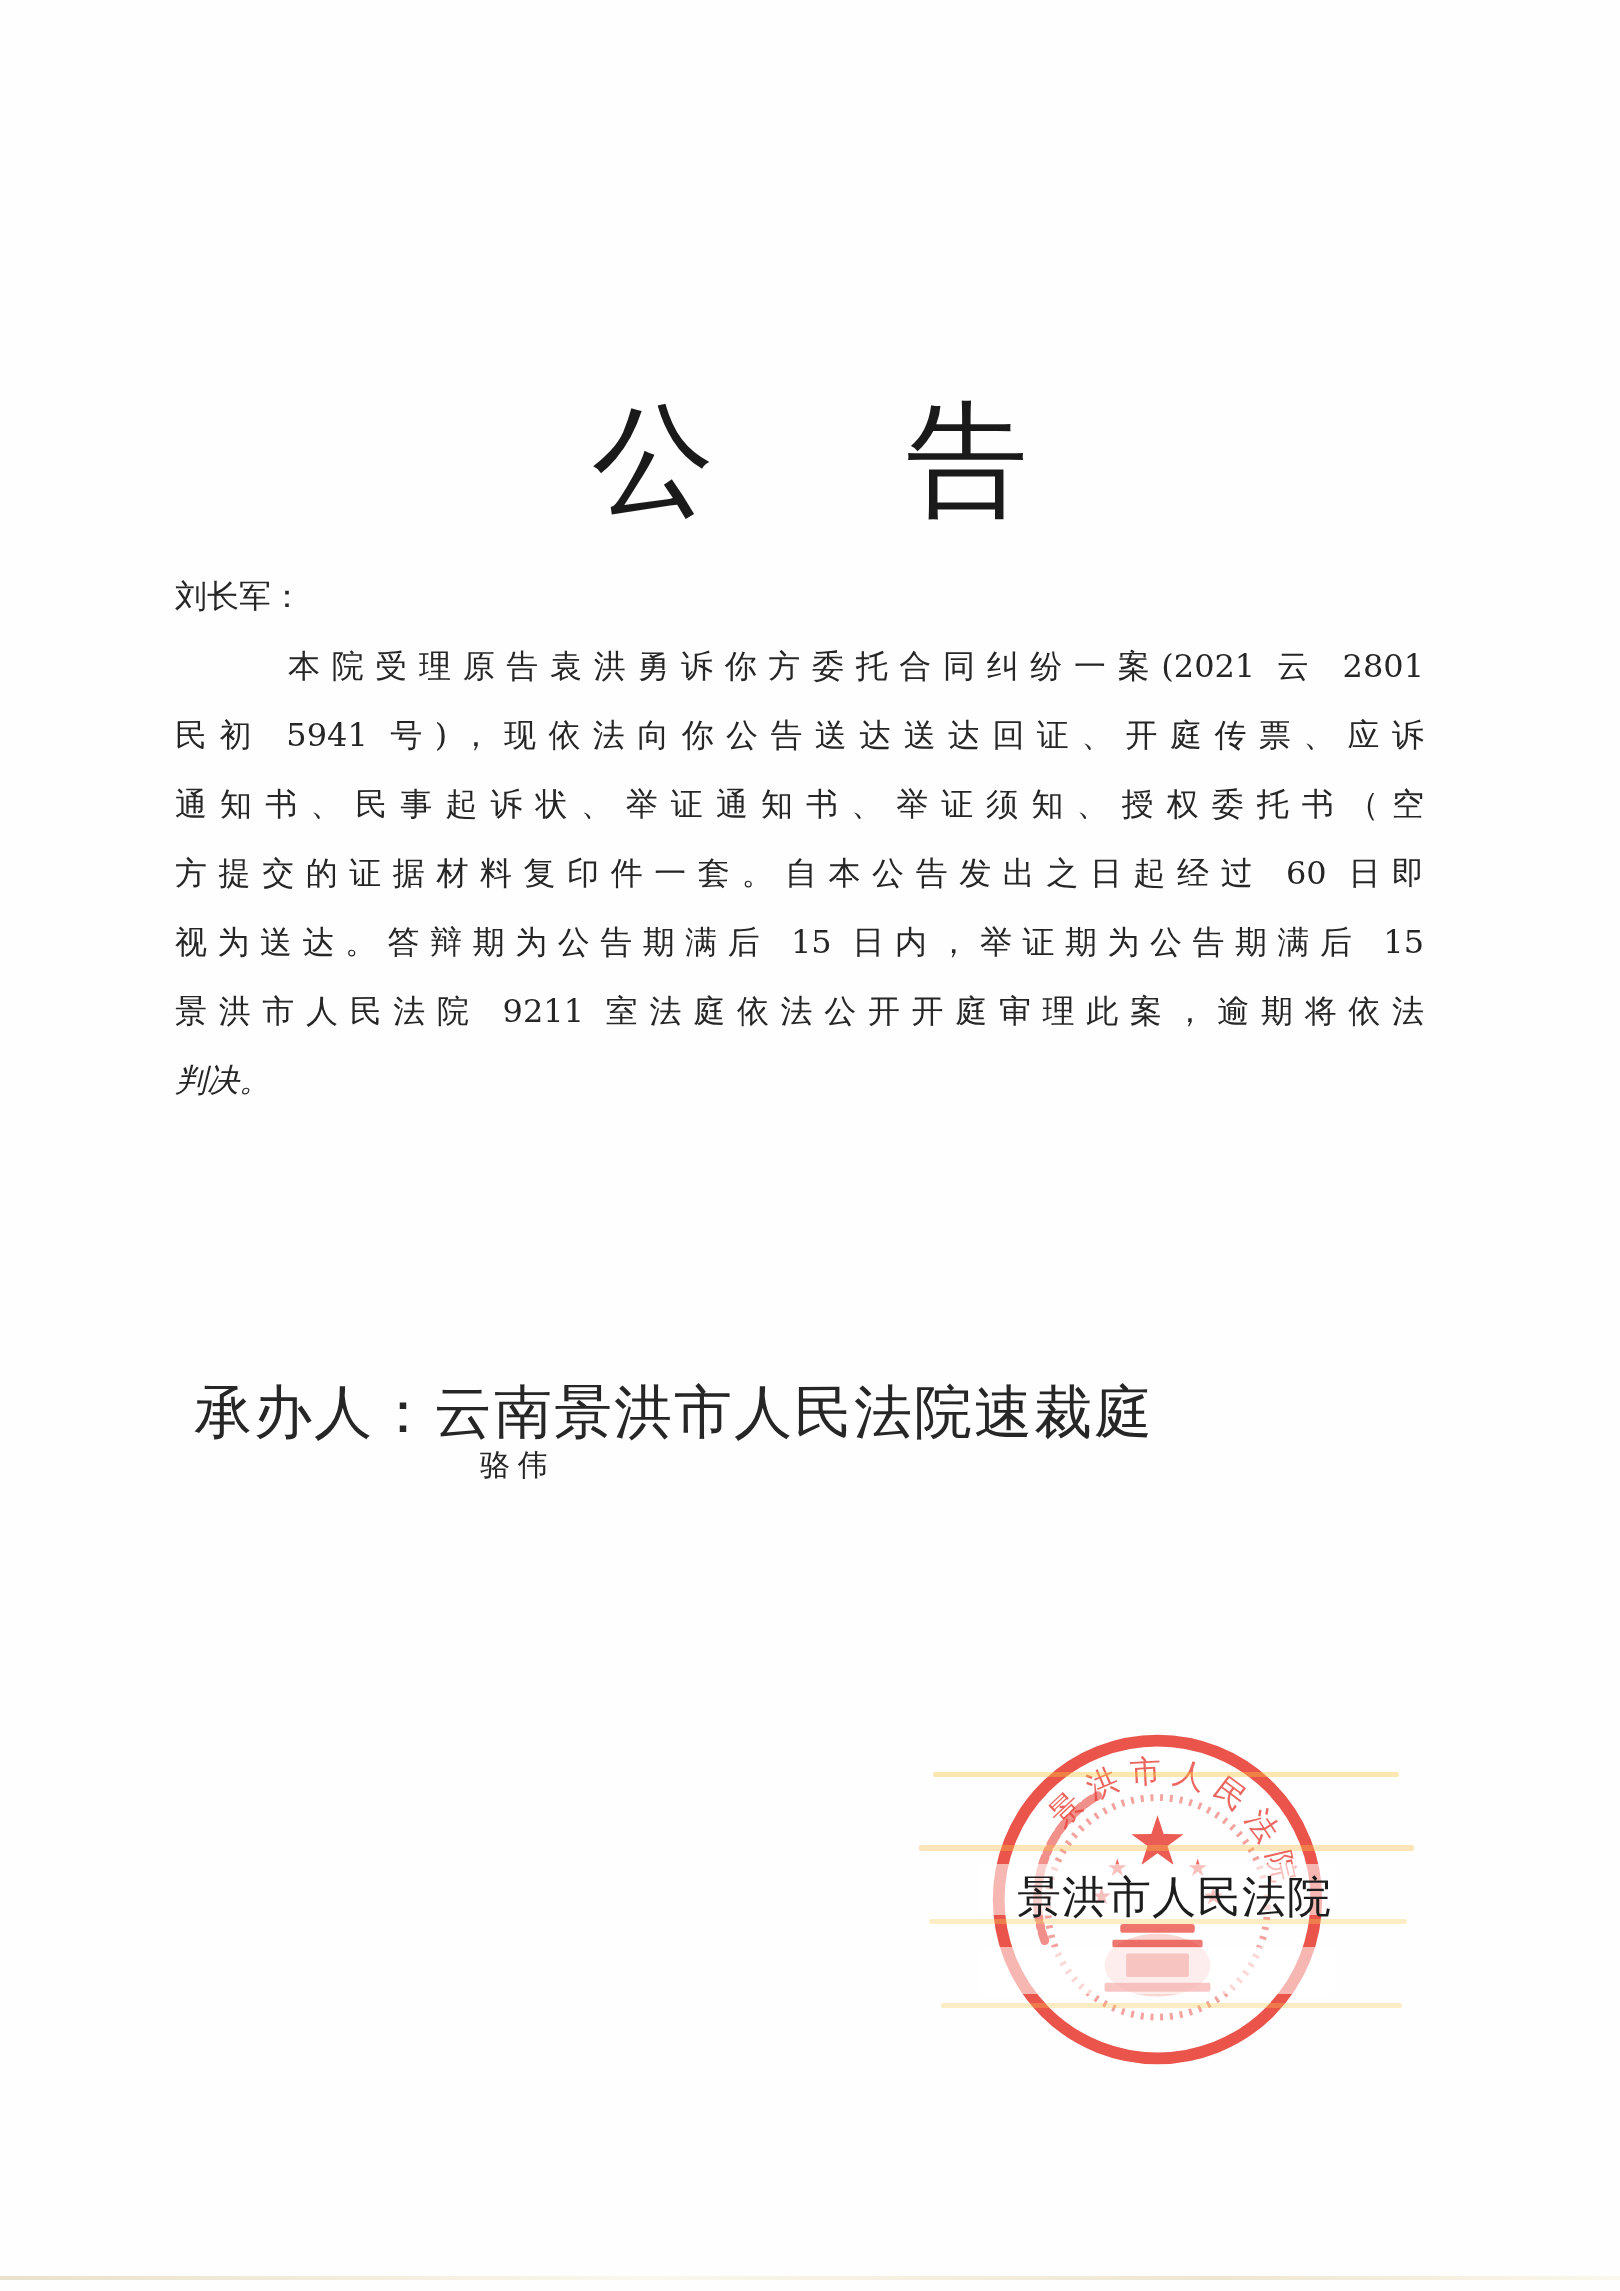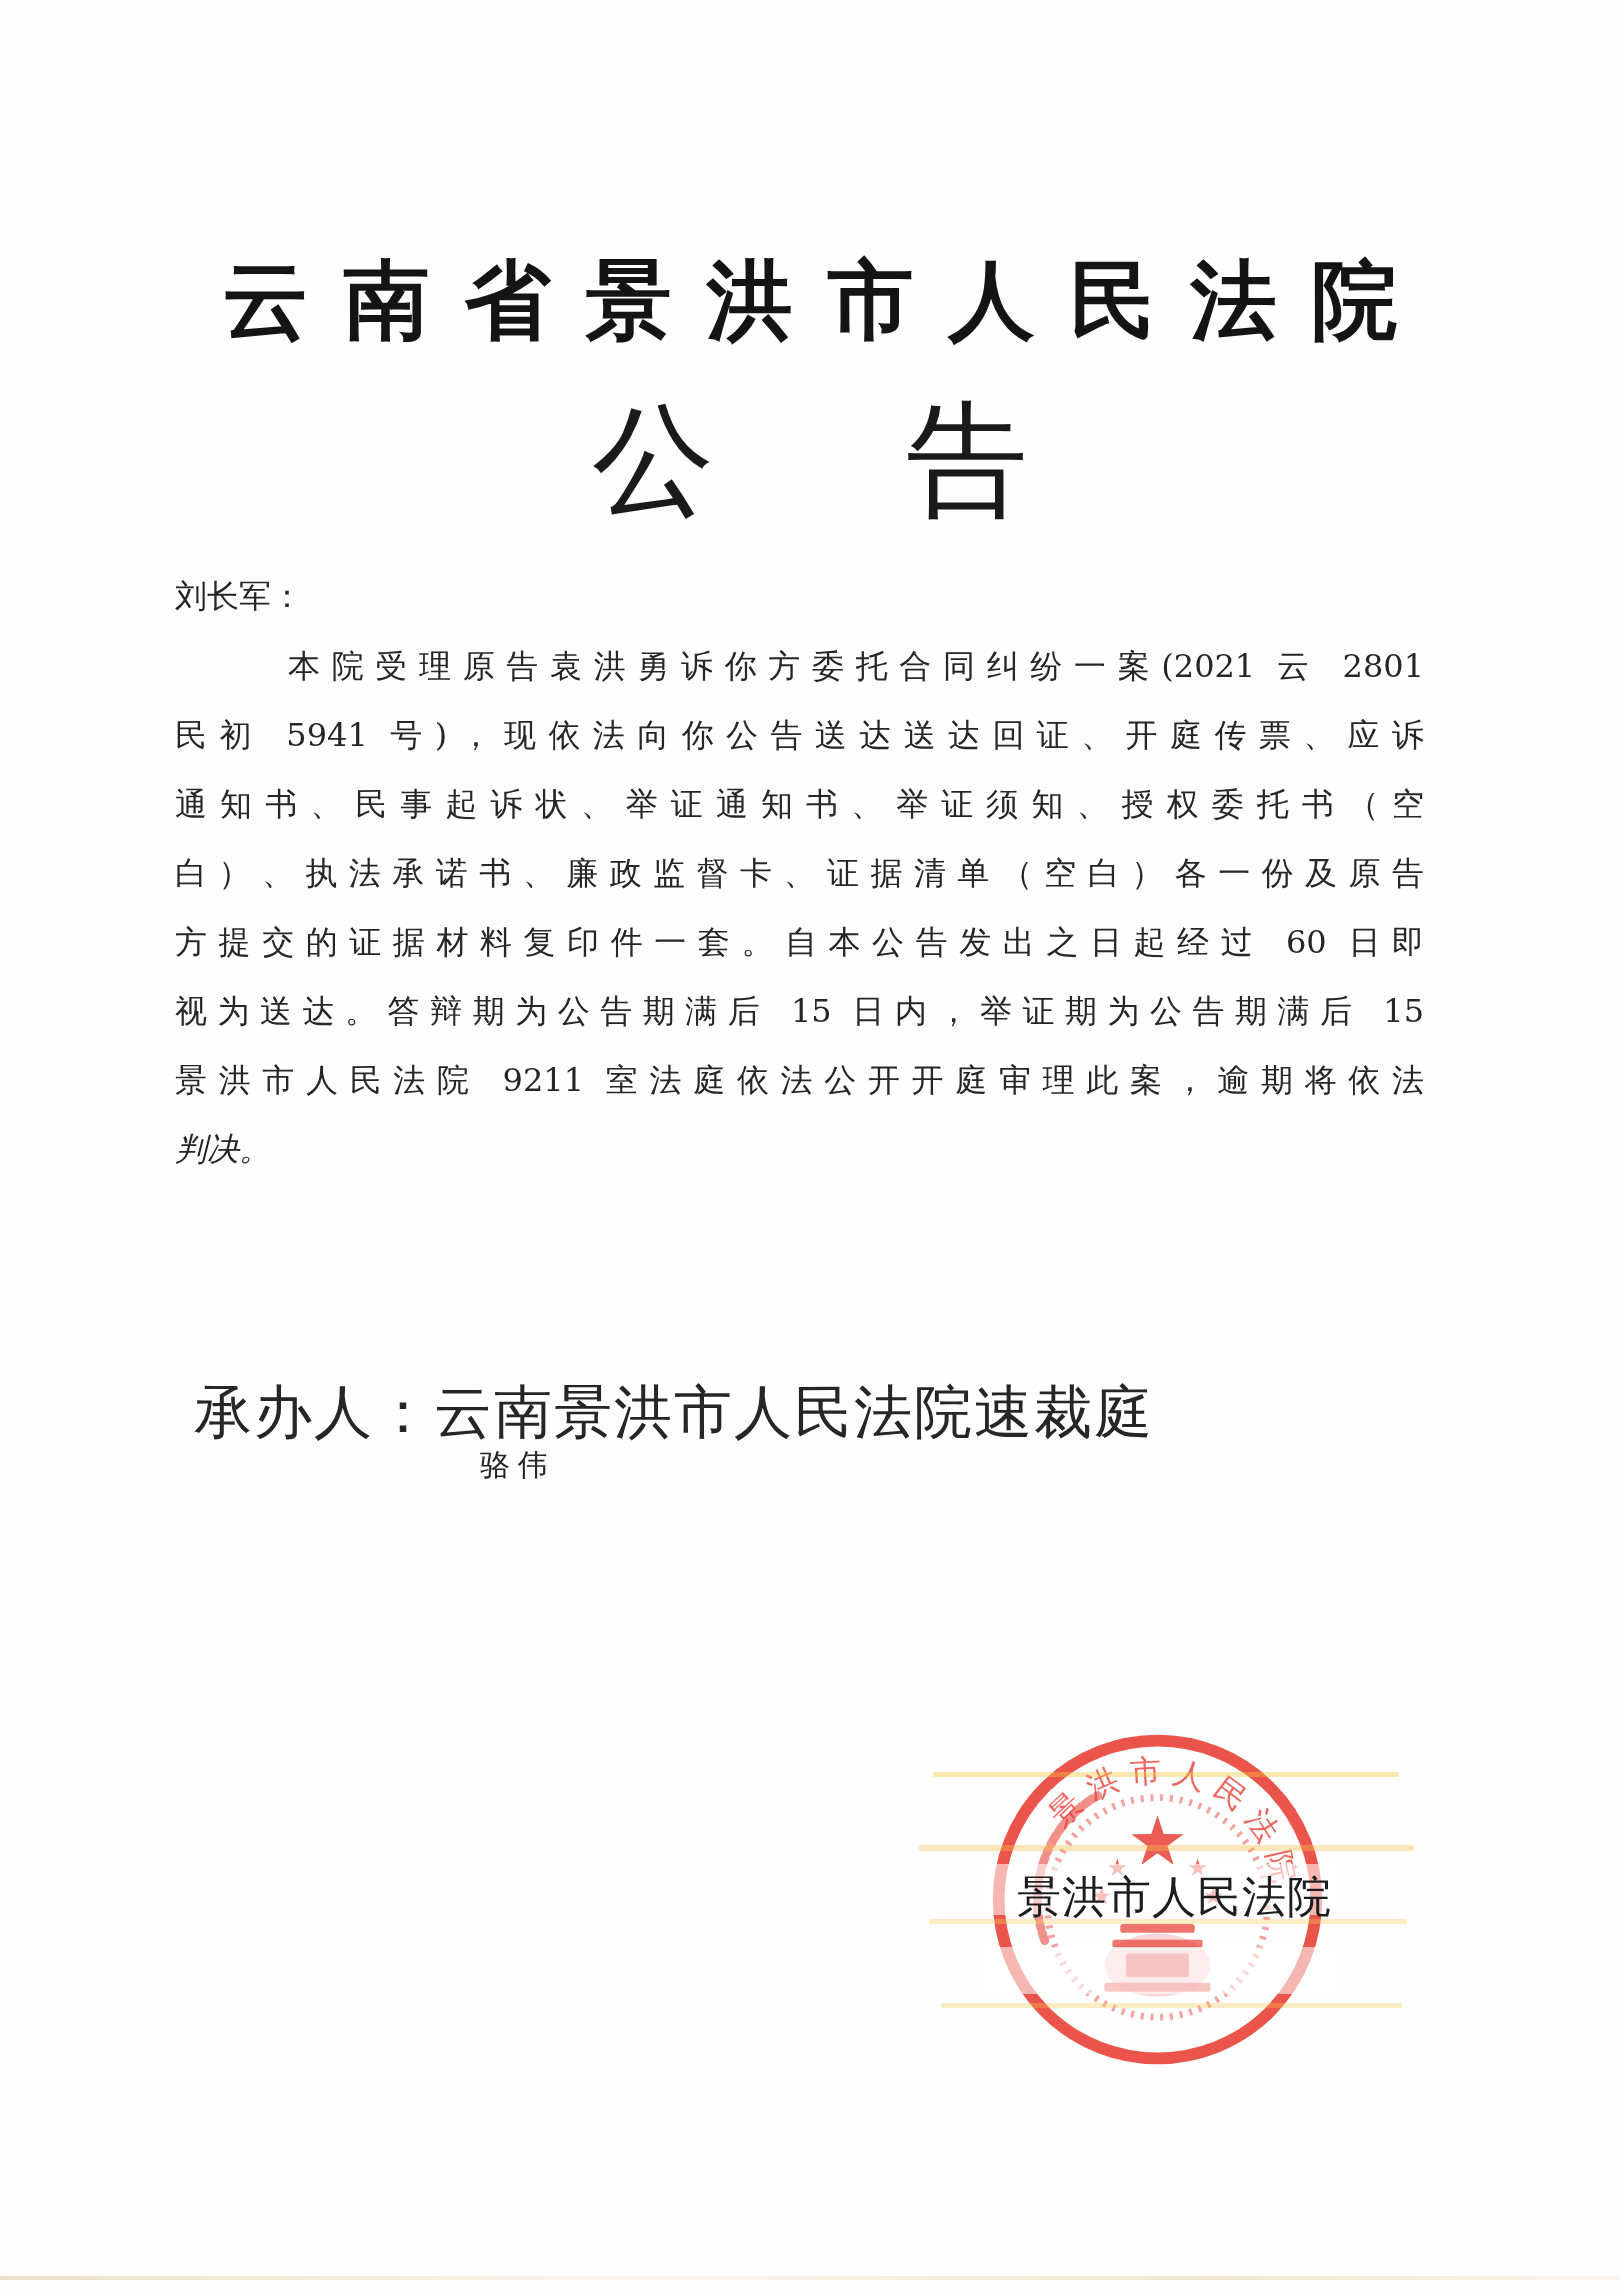--- a/index.html
+++ b/index.html
@@ -65,33 +65,31 @@
   .edge-line{
     position:absolute; left:0; top:2276px; width:1620px; height:3.9px;
     background:linear-gradient(90deg, rgba(190,160,85,0.30), rgba(230,200,120,0.12) 40%, rgba(200,170,95,0.28) 75%, rgba(235,210,140,0.15));
   }
 </style>
 </head>
 <body>
 
 <div class="page">
 
-  <div class="court-title">云南省景洪市人民法院</div>
 
   <div class="doc-title">
     <span>公</span>
     <span>告</span>
   </div>
 
   <div class="body-block">
     <div class="salutation">刘长军：</div>
     <div class="bline first">本院受理原告袁洪勇诉你方委托合同纠纷一案(2021 云 2801</div>
     <div class="bline">民初 5941 号)，现依法向你公告送达送达回证、开庭传票、应诉</div>
     <div class="bline">通知书、民事起诉状、举证通知书、举证须知、授权委托书（空</div>
-    <div class="bline">白）、执法承诺书、廉政监督卡、证据清单（空白）各一份及原告</div>
     <div class="bline">方提交的证据材料复印件一套。自本公告发出之日起经过 60 日即</div>
     <div class="bline">视为送达。答辩期为公告期满后 15 日内，举证期为公告期满后 15</div>
     <div class="bline">景洪市人民法院 9211 室法庭依法公开开庭审理此案，逾期将依法</div>
     <div class="bline last">判决。</div>
   </div>
 
   <div class="handler-line">承办人：云南景洪市人民法院速裁庭</div>
   <div class="handler-name">骆伟</div>
 
   <div class="seal-wrap">

